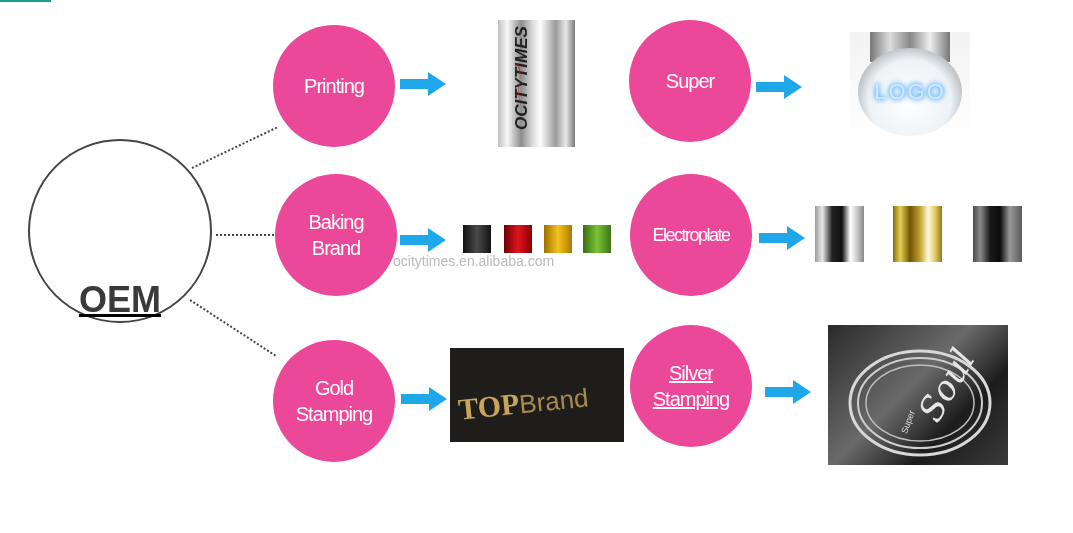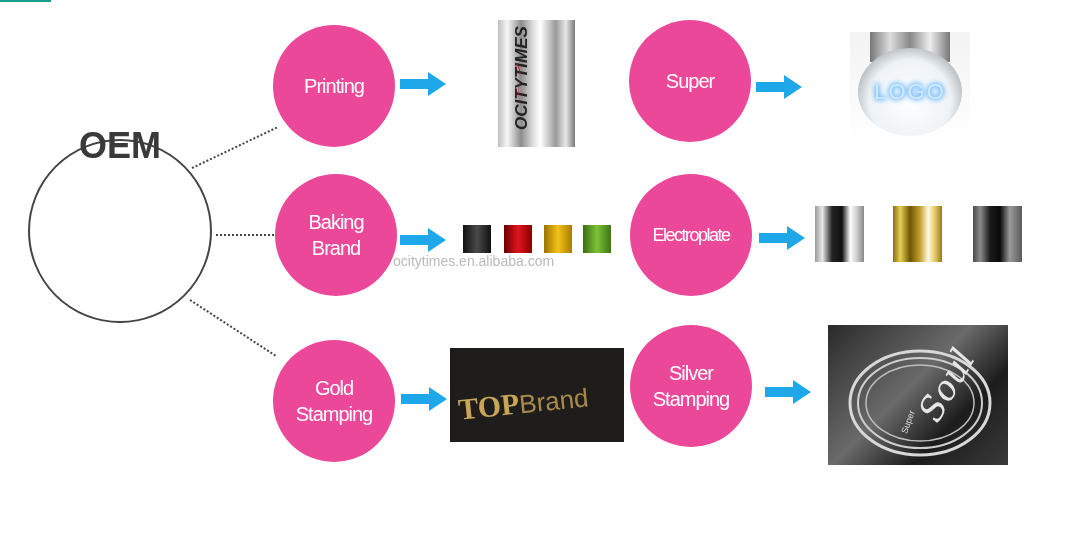--- a/index.html
+++ b/index.html
@@ -1,18 +1,18 @@
 <!DOCTYPE html>
 <html><head>
 <meta charset="utf-8">
 <style>
   html, body { margin: 0; padding: 0; background: #ffffff; }
   body { width: 1073px; height: 533px; position: relative; overflow: hidden; font-family: "Liberation Sans", sans-serif; }
   .topline { position: absolute; left: 0; top: 0; width: 51px; height: 2px; background: #1a9e8e; }
-  .oem { position: absolute; left: 28px; top: 139px; width: 184px; height: 184px; border: 2px solid #444; border-radius: 50%; box-sizing: border-box; display: flex; align-items: flex-start; justify-content: center; }
+  .oem { position: absolute; left: 28px; top: 139px; width: 184px; height: 184px; border: 2px solid #444; border-radius: 50%; box-sizing: border-box; display: flex; align-items: flex-end; justify-content: center; text-decoration: underline; }
   .oem span { font-size: 36px; font-weight: bold; color: #3a3a3a; margin-top: -16px; }
   .bubble { position: absolute; width: 122px; height: 122px; border-radius: 50%; background: #ec4899; color: #fff; display: flex; align-items: center; justify-content: center; text-align: center; font-size: 20px; line-height: 26px; letter-spacing: -1px; }
   .arrow { position: absolute; width: 46px; height: 24px; }
   .img { position: absolute; overflow: hidden; }
   .watermark { position: absolute; left: 393px; top: 253px; font-size: 14px; color: #bbbbbb; letter-spacing: 0px; }
   svg.lines { position: absolute; left: 0; top: 0; }
 </style>
 </head>
 <body>
 
@@ -82,21 +82,21 @@
 </div>
 <svg class="arrow" style="left:401px;top:387px;" viewBox="0 0 46 24">
   <polygon points="0,7 28,7 28,0 46,12 28,24 28,17 0,17" fill="#1ea8ea"></polygon>
 </svg>
 <div class="img" style="left:450px;top:348px;width:174px;height:94px;background:#1e1d1b;">
   <div style="position:absolute;left:8px;top:38px;transform:rotate(-6deg);white-space:nowrap;">
     <span style="font-family:'Liberation Serif',serif;font-weight:bold;font-size:30px;color:#c9a55a;">TOP</span><span style="font-family:'Liberation Sans',sans-serif;font-size:26px;color:#a98a4c;">Brand</span>
   </div>
 </div>
 
-<div class="bubble" style="left:630px;top:325px;">
+<div class="bubble" style="left:630px;top:325px;text-decoration:underline;">
   <span><span>Silver</span><br><span>Stamping</span></span>
 </div>
 <svg class="arrow" style="left:765px;top:380px;" viewBox="0 0 46 24">
   <polygon points="0,7 28,7 28,0 46,12 28,24 28,17 0,17" fill="#1ea8ea"></polygon>
 </svg>
 <div class="img" style="left:828px;top:325px;width:180px;height:140px;background:linear-gradient(135deg,#2a2a2a 0%,#6a6a6a 45%,#1c1c1c 70%,#3a3a3a 100%);">
   <svg width="180" height="140" viewBox="0 0 180 140" style="position:absolute;left:0;top:0;">
     <ellipse cx="92" cy="78" rx="70" ry="52" fill="none" stroke="#d8d8d8" stroke-width="3"></ellipse>
     <ellipse cx="92" cy="78" rx="62" ry="45" fill="none" stroke="#cfcfcf" stroke-width="2"></ellipse>
     <ellipse cx="92" cy="78" rx="54" ry="38" fill="none" stroke="#bdbdbd" stroke-width="1.5"></ellipse>

